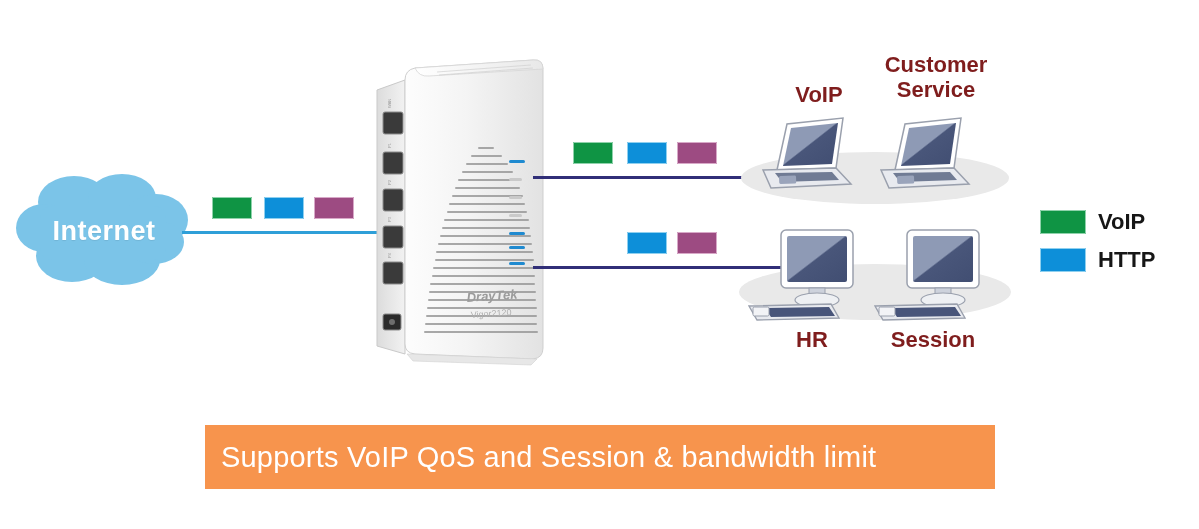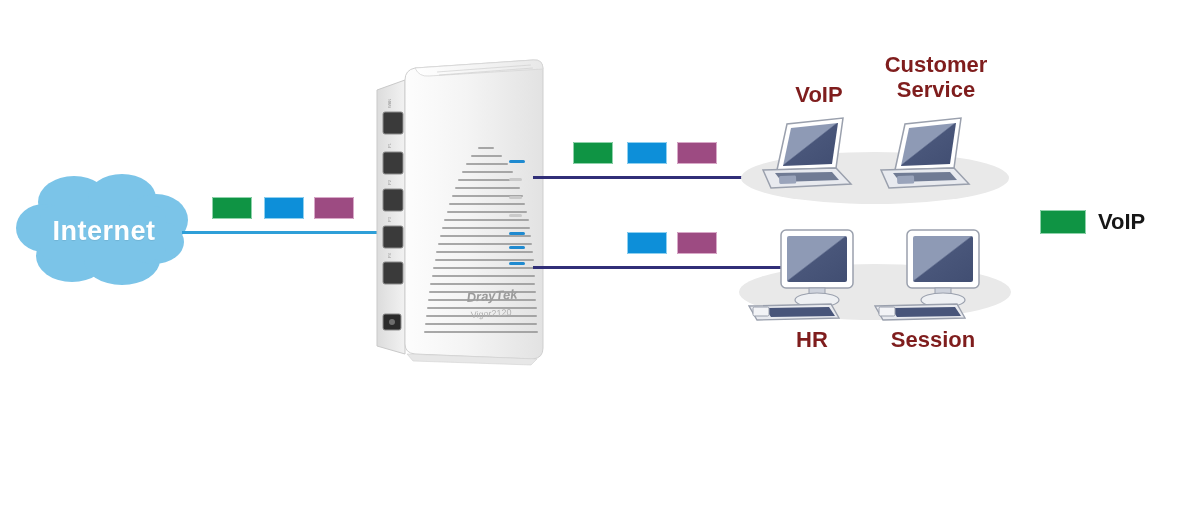--- a/index.html
+++ b/index.html
@@ -339,16 +339,23 @@
 
   <div class="node-label" style="left:770px; top:327px; width:84px;">HR</div>
 
   <div class="node-label" style="left:872px; top:327px; width:122px;">Session</div>
 
   <div id="legend">
     <div class="legend-row">
       <span class="legend-swatch voip"></span>
       <span class="legend-text">VoIP</span>
     </div>
-  </div>
-
+    <div class="legend-row">
+      <span class="legend-swatch http"></span>
+      <span class="legend-text">HTTP</span>
+    </div>
+  </div>
+
+  <div id="banner">
+    <span id="banner-text">Supports VoIP QoS and Session &amp; bandwidth limit</span>
+  </div>
 
 </div>
 
 </body></html>

